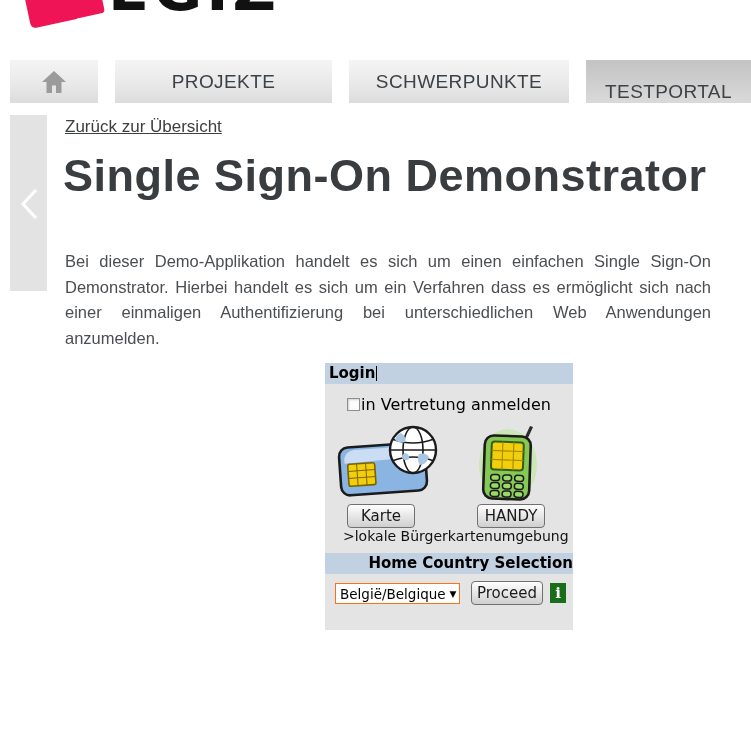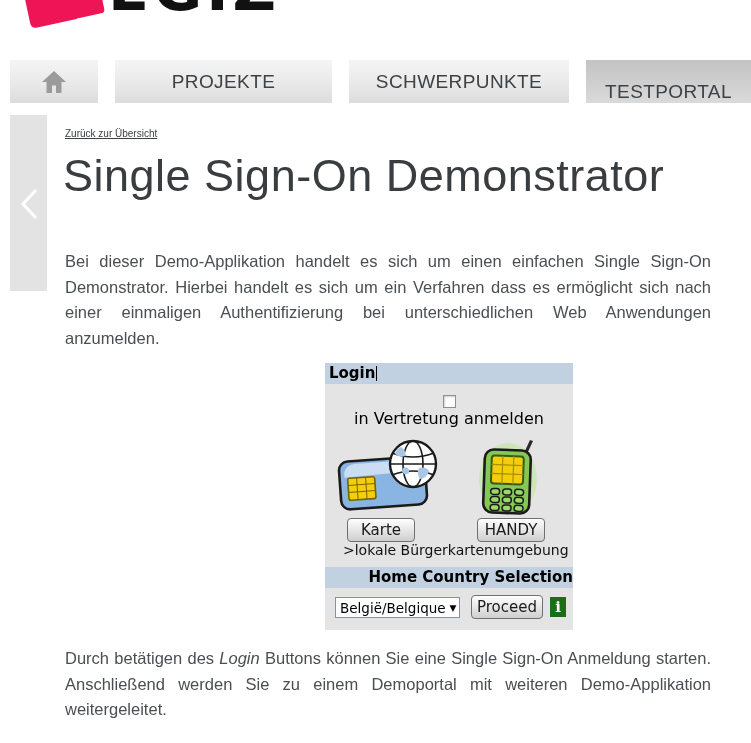--- a/index.html
+++ b/index.html
@@ -26,39 +26,39 @@
   .tab.t1 { width:217px; }
   .tab.t2 { width:220px; }
   .tab.active { flex:1; background:linear-gradient(180deg,#c3c3c3 0%,#cfcfcf 55%,#dadada 100%);align-items:flex-end; }
 
   
   .side-strip { position:absolute; top:115px; left:10px; width:37px; height:176px;
                 background:#e3e3e3; }
   .side-strip svg { position:absolute; left:7px; top:72px; }
 
   
-  .back-link { position:absolute; left:65px; top:128px; font-size:10px; color:#3d4043;
+  .back-link { position:absolute; left:65px; top:117px; font-size:17px; color:#3d4043;
                text-decoration:underline; font-weight:400; cursor:pointer; }
   .title { position:absolute; left:63px; top:150px; width:688px; font-size:45px;
-           font-weight:400; color:#393d40; letter-spacing:0.5px; }
+           font-weight:700; color:#393d40; letter-spacing:0.5px; }
   .para { position:absolute; left:65px; width:646px; font-size:16.5px; line-height:25.5px;
           color:#4b4e52; text-align:justify; font-weight:400; }
   .p1 { top:249px; }
   .p2 { top:646px; }
   .para em { font-style:italic; }
 
   
   .widget { position:absolute; left:325px; top:363px; width:248px; height:267px;
             background:#e4e4e4; font-family:"DejaVu Sans",sans-serif; color:#000; }
   .w-header { height:21px; background:#c2d1e1; font-size:15px; font-weight:bold;
               padding:1px 0 0 4px; line-height:19px; }
   .caret { display:inline-block; width:1px; height:15px; background:#000;
            vertical-align:middle; margin-left:1px; }
   .chk-row { margin-top:11px; display:flex; justify-content:center; align-items:center;
-             gap:1px; font-size:16px;flex-direction:column; }
+             gap:1px; font-size:16px; }
   .chk-box { width:13px; height:13px; background:#fdfdfd; border:1px solid #8f8f8f;
              box-shadow:inset 1px 1px 2px rgba(0,0,0,0.18); cursor:pointer; }
   .icons-row { position:relative; height:76px; margin-top:9px; }
   .icon-card { position:absolute; left:10px; top:0; cursor:pointer; }
   .icon-phone { position:absolute; left:150px; top:0; cursor:pointer; }
   .btn-row { position:relative; height:24px; margin-top:5px; }
   .wbtn { position:absolute; height:24px; background:linear-gradient(180deg,#fefefe,#cfcfcf);
           border:1px solid #707070; border-radius:4px; font-family:"DejaVu Sans",sans-serif;
           font-size:15px; color:#1a1a1a; text-align:center; line-height:21px; cursor:pointer; }
   .btn-karte { left:22px; width:68px; }
@@ -177,15 +177,14 @@
     <div class="ctrl-row">
       <div class="country-select">
         <span>België/Belgique</span>
         <span class="dd-arrow">▼</span>
       </div>
       <button class="wbtn btn-proceed">Proceed</button>
       <div class="info-i">i</div>
     </div>
   </div>
 
-  <p class="para p2"><span>Durch betätigen des </span><em>Login</em><span> Buttons können Sie eine Single Sign-On Anmeldung starten. Anschließend werden Sie zu einem Demoportal mit weiteren Demo-Applikation weitergeleitet.</span></p>
 
 </div>
 
 </body></html>

